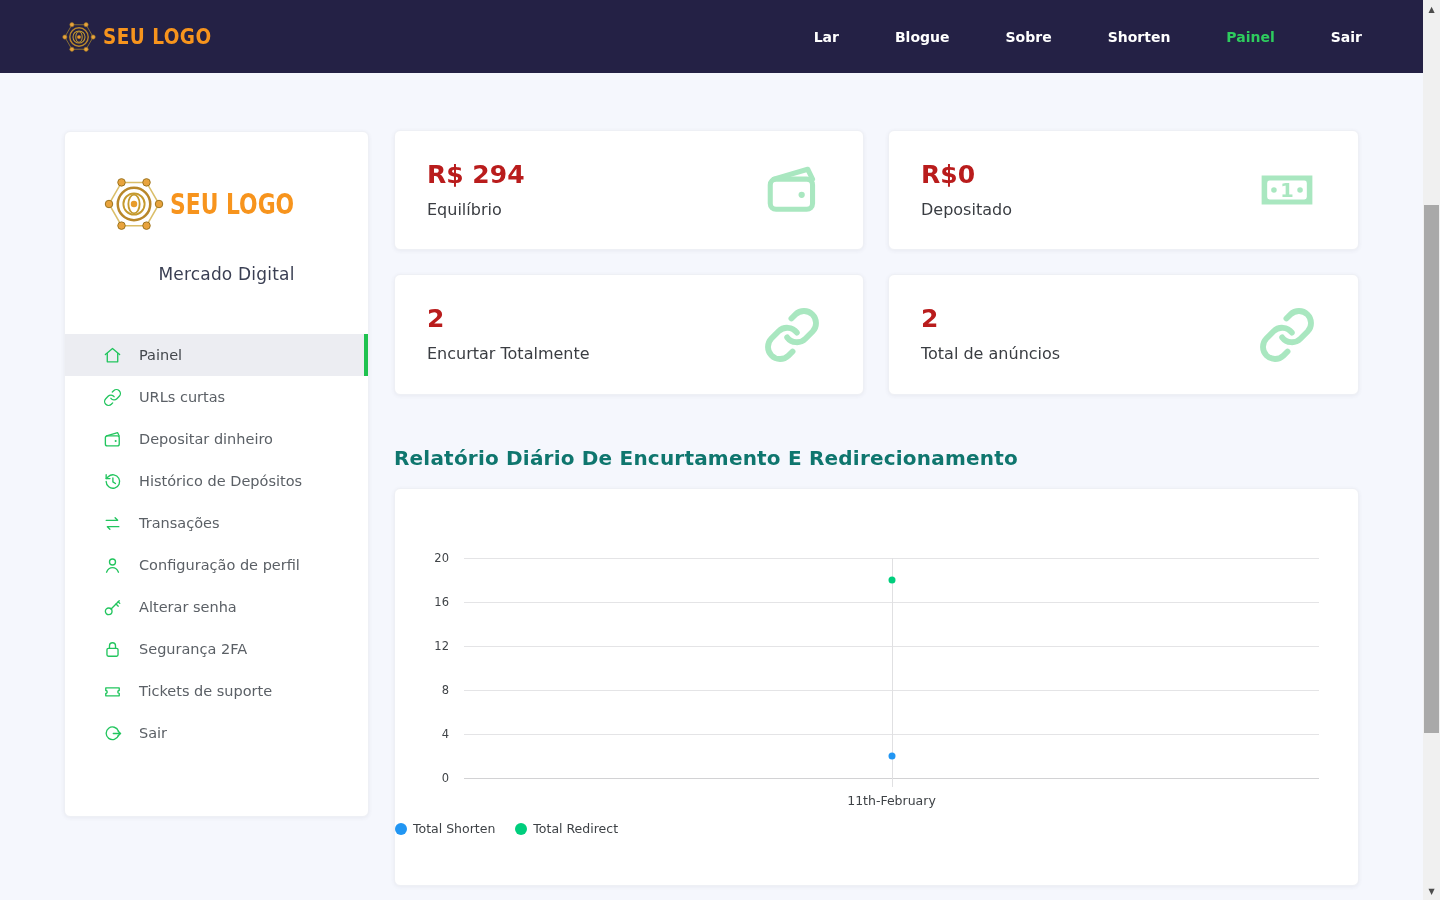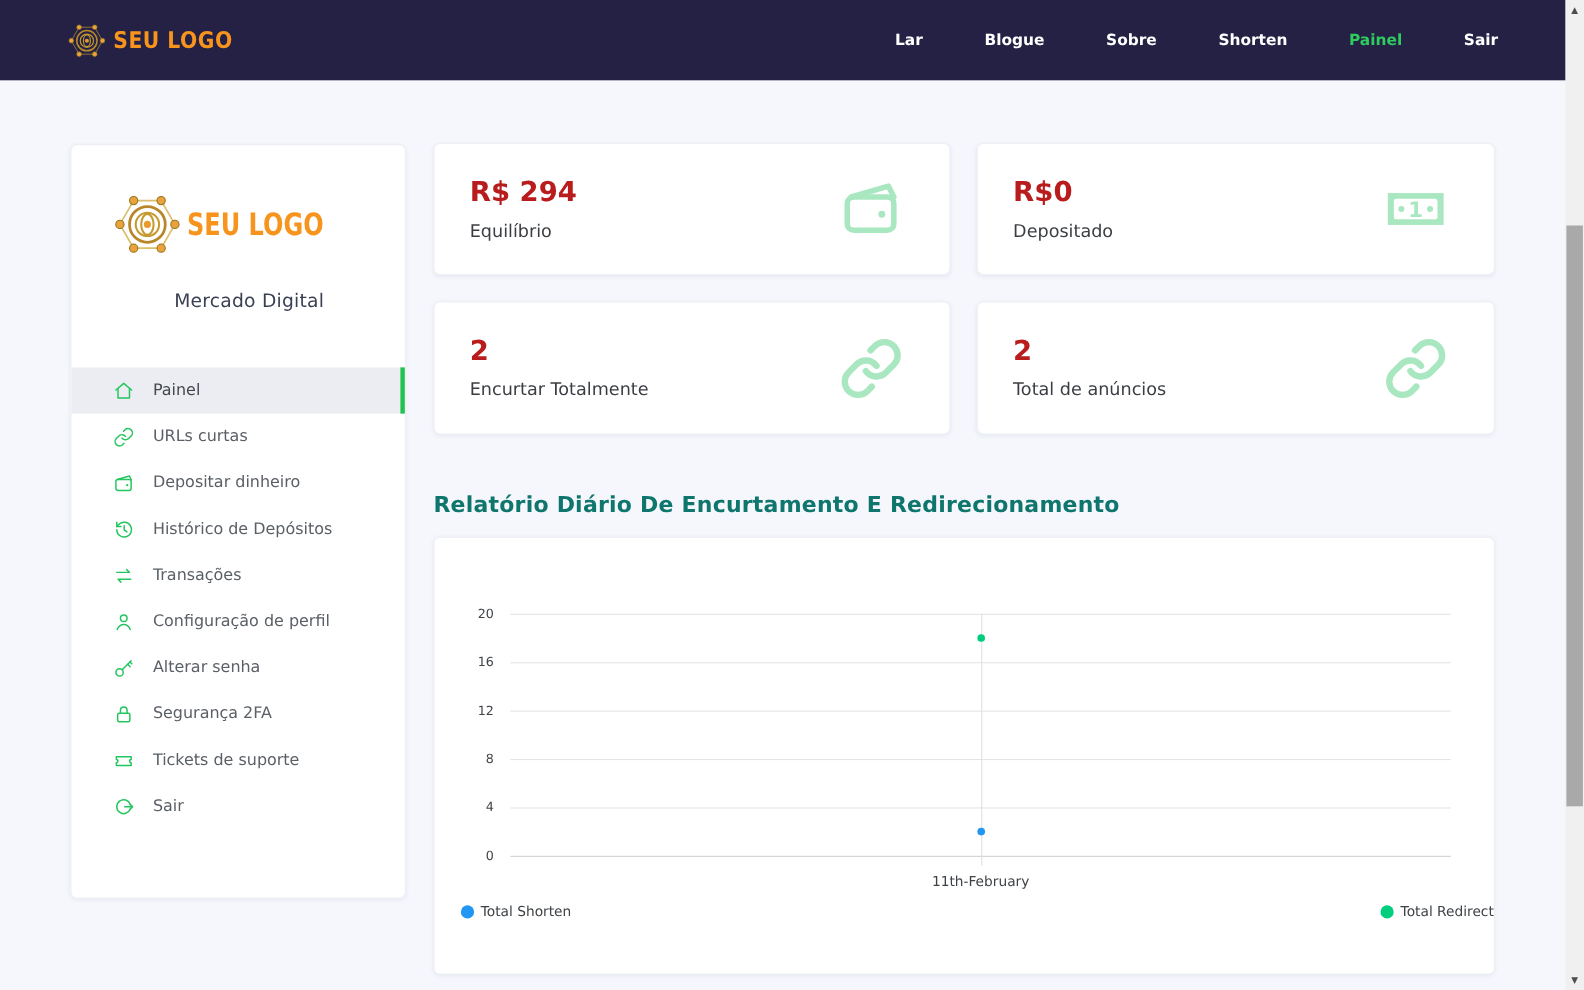--- a/index.html
+++ b/index.html
@@ -44,21 +44,21 @@
   .section-title { position:absolute; left:394px; top:446px; font-size:20px; font-weight:bold; color:#0f766e; letter-spacing:.2px; }
   .chart-card { position:absolute; left:394px; top:488px; width:965px; height:398px; background:#fff;
     border:1px solid #eef0f5; border-radius:6px; box-shadow:0 1px 4px rgba(50,60,90,.07); }
   .plot { position:absolute; left:69px; top:69px; width:855px; height:220px; }
   .gridline { position:absolute; left:0; right:0; height:1px; background:#e4e4e6; }
   .gridline.zero { background:#d2d2d4; }
   .ytick { position:absolute; right:calc(100% + 15px); transform:translateY(-52%); font-size:11.5px; color:#404448; }
   .vline { position:absolute; top:0; height:229px; width:1px; background:#e0e0e2; }
   .dot { position:absolute; width:7px; height:7px; border-radius:50%; transform:translate(-50%,-50%); }
   .xtick { position:absolute; top:235px; transform:translateX(-50%); font-size:12.5px; color:#3e4246; white-space:nowrap; }
-  .legend { position:absolute; left:0; right:0; top:332px; display:flex; justify-content:space-between; gap:20px;padding-left:24px; }
+  .legend { position:absolute; left:0; right:0; top:332px; display:flex; justify-content:flex-start; gap:20px; }
   .legend-item { display:flex; align-items:center; gap:6px; font-size:12.5px; color:#3e4246; }
   .legend-dot { width:12px; height:12px; border-radius:50%; }
 
   
   .scrollbar { position:absolute; right:0; top:0; width:17px; height:900px; background:#f0f0f0; z-index:9; }
   .scroll-arrow { position:absolute; left:0; width:17px; height:14px; font-size:8px; color:#4d4d4d;
     display:flex; align-items:center; justify-content:center; cursor:pointer; }
   .scroll-arrow.up { top:2px; } .scroll-arrow.down { bottom:2px; }
   .scroll-thumb { position:absolute; left:1px; top:205px; width:15px; height:528px; background:#a9a9a9; cursor:pointer; }
 

